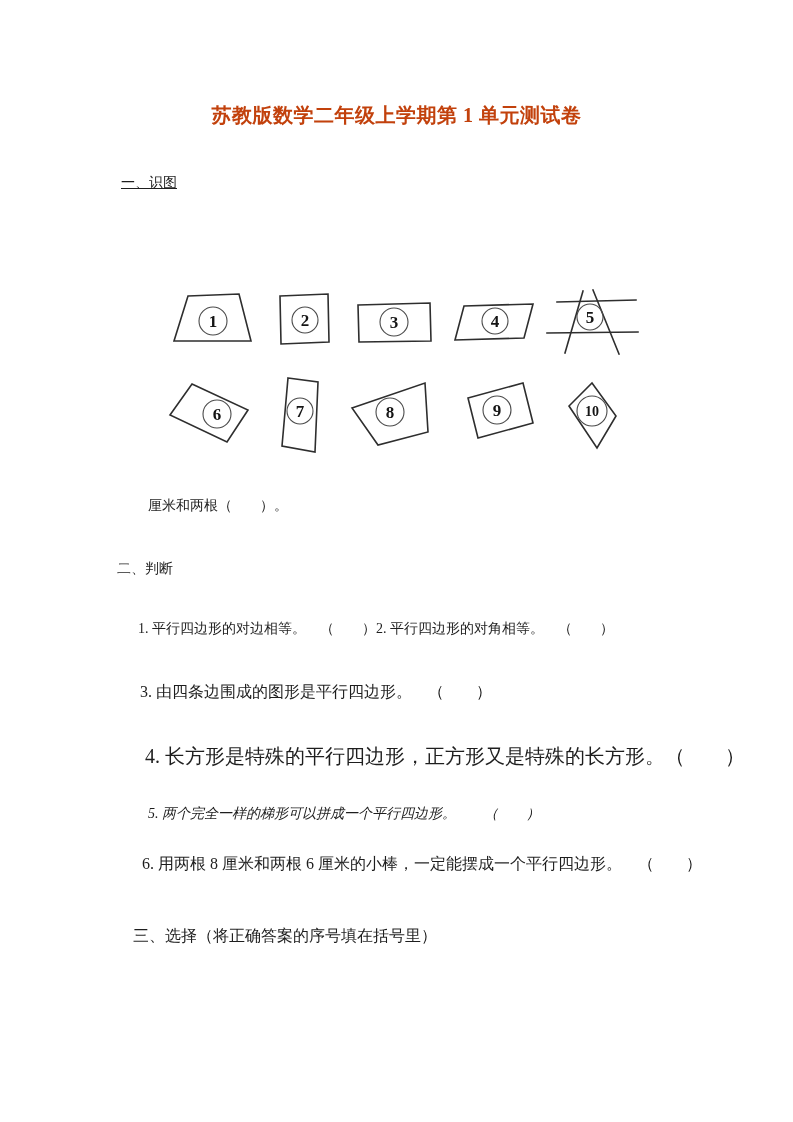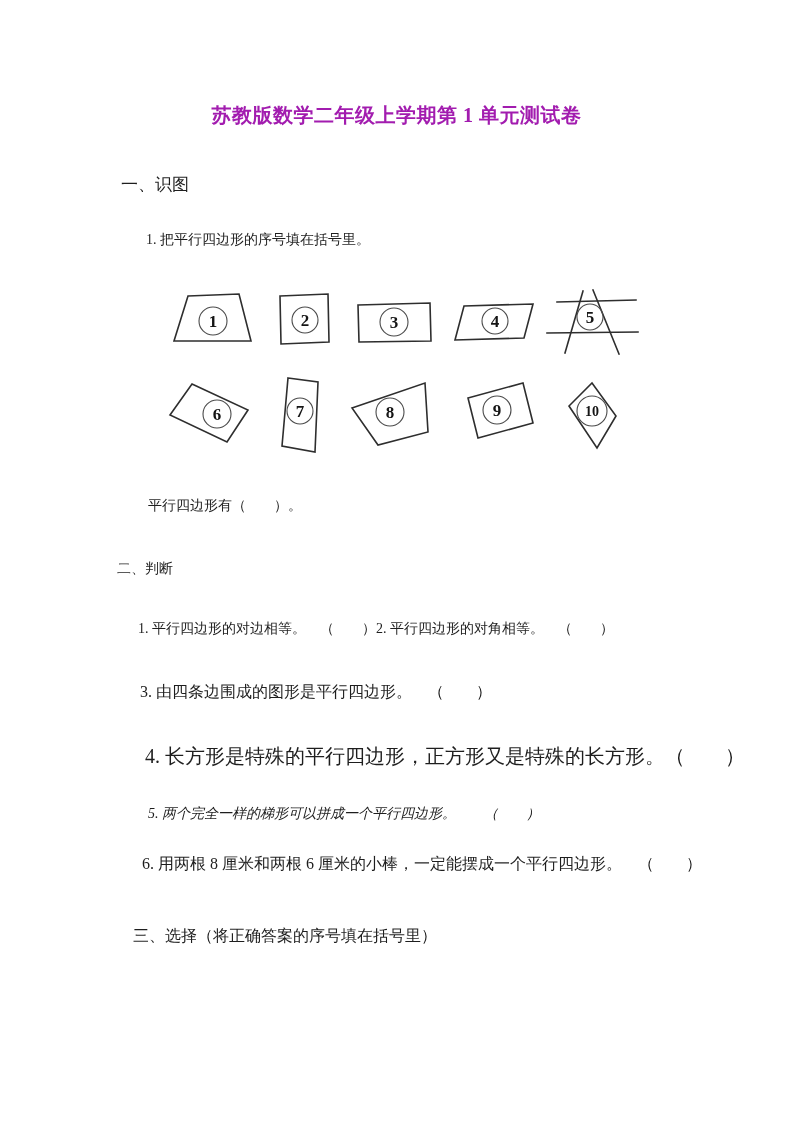--- a/index.html
+++ b/index.html
@@ -5,23 +5,23 @@
   html,body { margin:0; padding:0; background:#ffffff; }
   .page {
     position:relative; width:793px; height:1122px;
     background:#ffffff; overflow:hidden;
     font-family:"Liberation Serif","DejaVu Serif",serif;
     color:#1e1e1e;
   }
   .t { position:absolute; white-space:nowrap; line-height:1.25; }
   .title {
     left:0; top:103px; width:793px; text-align:center;
-    font-size:20px; font-weight:700; letter-spacing:0.5px; color:#a21caf;
+    font-size:20px; font-weight:700; letter-spacing:0.5px; color:#c2410c;
   }
-  .sec1-head { left:121px; top:174px; font-size:17px; }
+  .sec1-head { left:121px; top:174px; font-size:14px;text-decoration:underline; }
   .q1       { left:146px; top:231px; font-size:14px; }
   .shapes-svg { position:absolute; left:140px; top:275px; }
   .fill-line { left:148px; top:497px; font-size:14px; }
   .sec2-head { left:106px; top:560px; font-size:14px;margin-left:11px; }
   .jl0 { left:138px; top:620px; font-size:14px; }
   .jl1 { left:140px; top:682px; font-size:16px; }
   .jl2 { left:145px; top:744px; font-size:20px; }
   .jl3 { left:148px; top:805px; font-size:14px;font-style:italic; }
   .jl4 { left:142px; top:854px; font-size:16px; }
   .sec3-head { left:133px; top:926px; font-size:16px; }
@@ -34,21 +34,20 @@
 </style>
 </head>
 <body>
 
 <div class="page">
 
   <div class="t title">苏教版数学二年级上学期第 1 单元测试卷</div>
 
   <div class="t sec1-head">一、识图</div>
 
-  <div class="t q1">1. 把平行四边形的序号填在括号里。</div>
 
   <svg class="shapes-svg" width="530" height="195" viewBox="140 275 530 195" xmlns="http://www.w3.org/2000/svg">
       <g>
         <polygon points="188,296 239,294 251,341 174,341" class="shape-outline"></polygon>
         <circle cx="213" cy="321" r="14" class="num-circle"></circle>
         <text x="213" y="321" dy="0.36em" class="num-text" font-size="17">1</text>
       </g>
       <g>
         <polygon points="280,296 328,294 329,342 281,344" class="shape-outline"></polygon>
         <circle cx="305" cy="320" r="13" class="num-circle"></circle>
@@ -92,21 +91,21 @@
         <circle cx="497" cy="410" r="14" class="num-circle"></circle>
         <text x="497" y="410" dy="0.36em" class="num-text" font-size="17">9</text>
       </g>
       <g>
         <polygon points="592,383 616,416 597,448 569,406" class="shape-outline"></polygon>
         <circle cx="592" cy="411" r="15" class="num-circle"></circle>
         <text x="592" y="411" dy="0.36em" class="num-text" font-size="14">10</text>
       </g>
     </svg>
 
-  <div class="t fill-line">平行四边形有（　　）。</div>
+  <div class="t fill-line">厘米和两根（　　）。</div>
 
   <div class="t sec2-head">二、判断</div>
 
   <div class="t jl0">1. 平行四边形的对边相等。　（　　）2. 平行四边形的对角相等。　（　　）</div>
   <div class="t jl1">3. 由四条边围成的图形是平行四边形。　（　　）</div>
   <div class="t jl2">4. 长方形是特殊的平行四边形，正方形又是特殊的长方形。（　　）</div>
   <div class="t jl3">5. 两个完全一样的梯形可以拼成一个平行四边形。　　（　　）</div>
   <div class="t jl4">6. 用两根 8 厘米和两根 6 厘米的小棒，一定能摆成一个平行四边形。　（　　）</div>
 
   <div class="t sec3-head">三、选择（将正确答案的序号填在括号里）</div>

